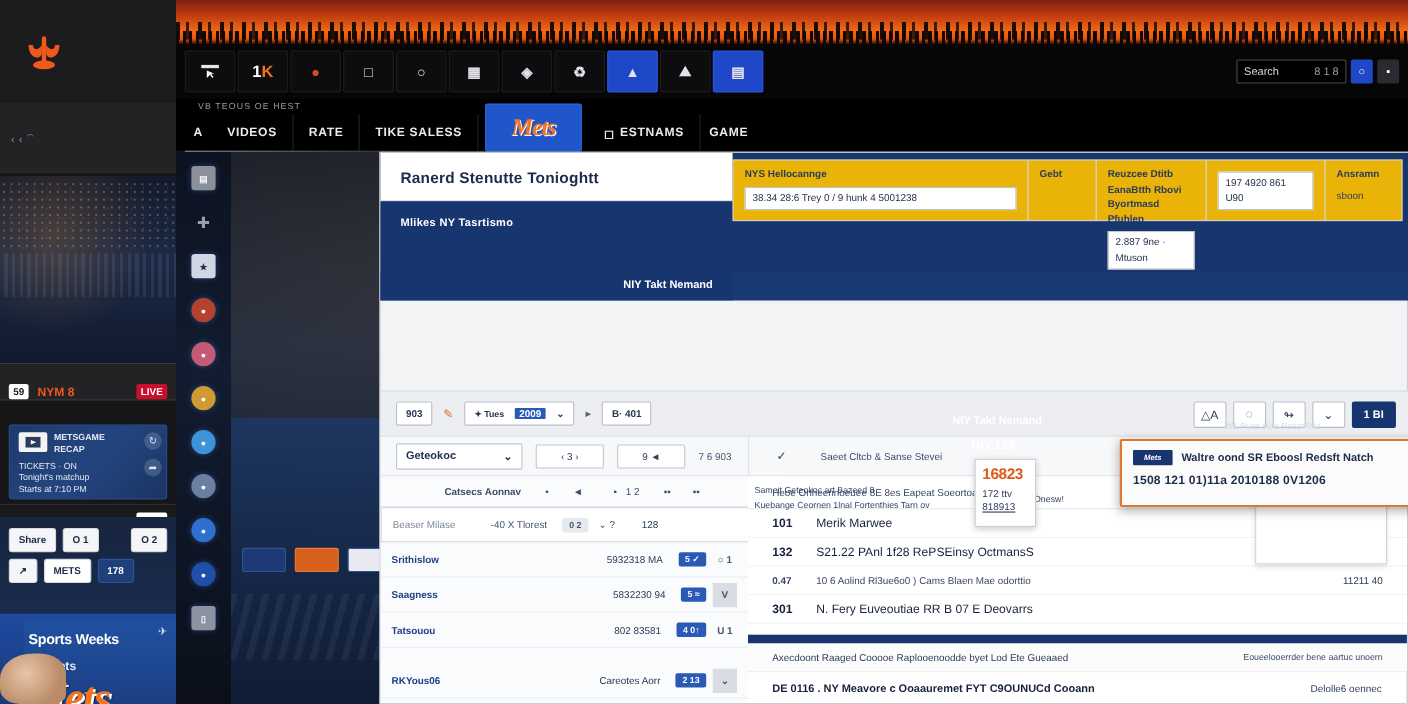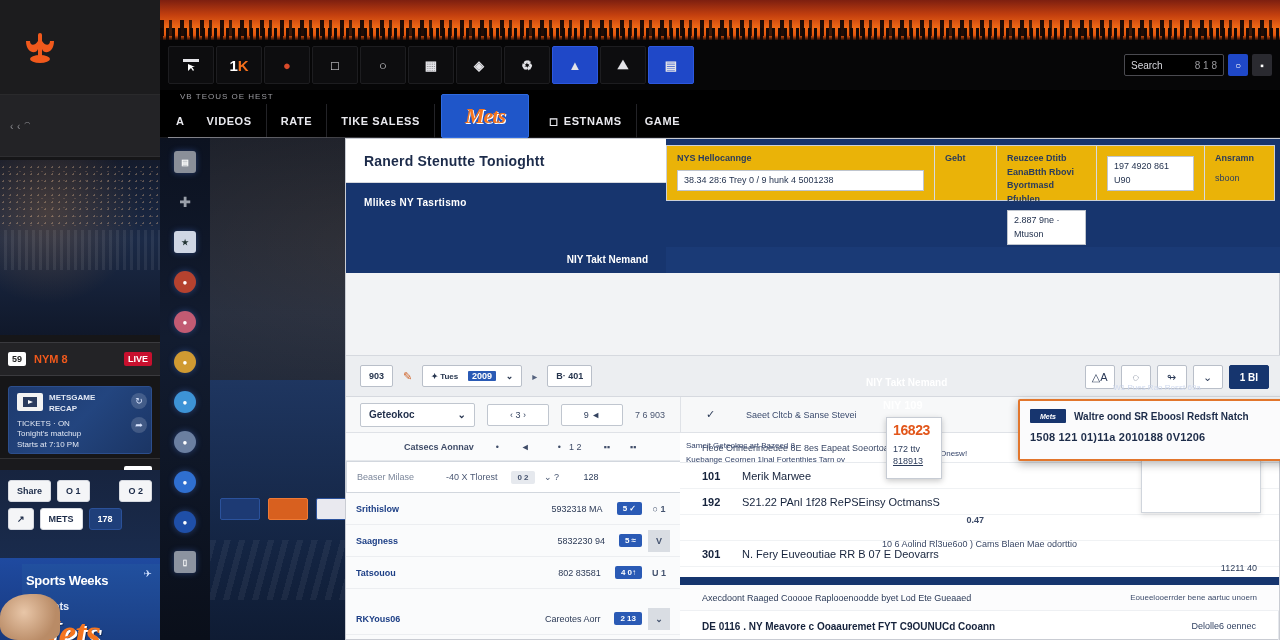--- a/index.html
+++ b/index.html
@@ -48,21 +48,21 @@
     background-size: 7px 7px, 11px 9px;
     background-position: 0 0, 4px 3px;
     opacity:.8;
   }
   .rail-strip {
     position:absolute; left:0; width:160px; background:#232326;
     border-top:1px solid #3a3a3e; border-bottom:1px solid #3a3a3e;
     display:flex; align-items:center; gap:8px; padding:0 8px;
     font-size:10px; color:#c9c9ce;
   }
-  #rail-score-strip { top:342px; height:34px; }
+  #rail-score-strip { top:330px; height:34px;align-items:flex-end; }
   .mini-chip {
     background:#fff; color:#222; border-radius:2px; font-size:9px;
     padding:2px 4px; font-weight:bold;
   }
   .red-chip { background:#c8102e; color:#fff; }
   #rail-card {
     position:absolute; left:8px; top:386px; width:144px; height:68px;
     background: linear-gradient(135deg,#1e3a6e 0%, #23457f 50%, #1b3564 100%);
     border:1px solid #2c4e8c; border-radius:3px; overflow:hidden;
     padding:6px 6px 6px 8px; font-size:8px; line-height:1.35; color:#e2e8f4;
@@ -336,21 +336,21 @@
   #tbl-right{ position:absolute; left:334px; top:294px; right:0; bottom:0; background:#fff; }
   #tbl-right .rhead{
     height:30px;display:flex;align-items:center;padding:0 22px;gap:10px;
     font-size:9px;color:#3a4866;border-bottom:1px solid #e7eaee;
   }
   .rrow{
     height:26px;display:flex;align-items:center;padding:0 22px;gap:14px;
     font-size:11px;color:#16233c;border-bottom:1px solid #f0f2f4;
   }
   .rrow .rnum{ font-weight:bold; min-width:26px; }
-  .rrow.small{ font-size:9px; color:#3a4866;flex-direction:column; }
+  .rrow.small{ font-size:9px; color:#3a4866; }
   .rrow .rright{ margin-left:auto; display:flex; gap:14px; font-size:9px; color:#2a3a58;}
   #right-overlay{
     position:absolute; right:18px; top:8px; width:120px; height:72px; background:#fff;
     border:1px solid #d0d5dc; box-shadow:0 2px 5px rgba(0,0,0,.12);
   }
   #tbl-right .navybar{ height:8px; background:#16356e; margin-top:10px; }
   #tbl-right .footrow{
     height:26px;display:flex;align-items:center;padding:0 22px;
     font-size:9px;color:#2c3b58;border-bottom:1px solid #eef0f3;background:#fcfcfd;
   }
@@ -702,21 +702,21 @@
 
       <div class="rrow">
         <span class="rnum">101</span>
         <span>Merik Marwee</span>
         <span class="rright">
           <span></span>
           <span>1872 N1</span>
         </span>
       </div>
       <div class="rrow">
-        <span class="rnum">192</span>
+        <span class="rnum">132</span>
         <span>S21.22 PAnl 1f28 RePSEinsy OctmansS</span>
         <span class="rright">
           <span>S16129 · S9S</span>
           <span>5698 1506</span>
         </span>
       </div>
       <div class="rrow small">
         <span class="rnum">0.47</span>
         <span>10 6 Aolind Rl3ue6o0 ) Cams Blaen Mae odorttio</span>
         <span class="rright">

